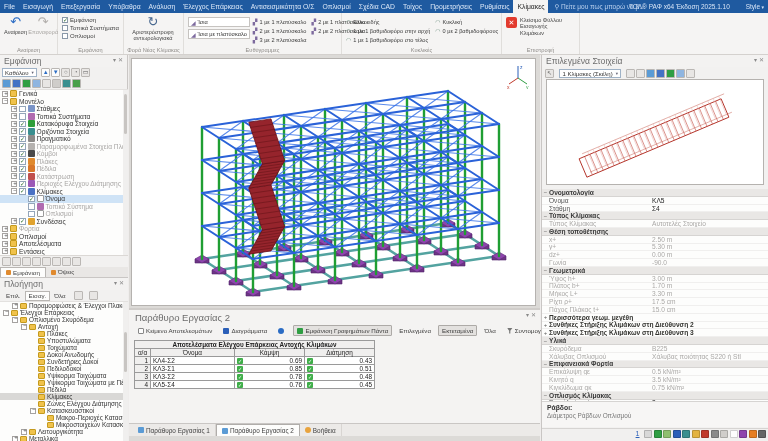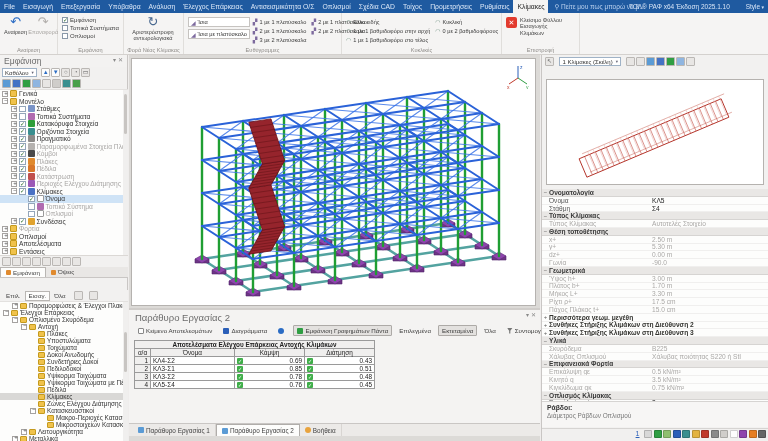--- a/index.html
+++ b/index.html
@@ -501,20 +501,24 @@
         <span class="ltab" data-active="true">
           <span class="dot"></span>
           <span>Εμφάνιση</span>
         </span>
 
         <span class="ltab" data-active="false">
           <span class="dot"></span>
           <span>Όψεις</span>
         </span>
       </div>
+    <div id="nav-title" class="panel-title">
+      <span>Πλοήγηση</span>
+      <span class="pbtns"><span class="pb">▾</span><span class="pb">✕</span></span>
+    </div>
     <div id="nav-filter">
       <span><span class="ftab" data-active="false">Επιλ.</span><span class="ftab" data-active="true">Εισαγ.</span><span class="ftab" data-active="false">Όλα</span></span>
       <span class="chip" data-icon="m"></span>
       <span class="chip" data-icon="m"></span>
     </div>
     <div id="nav-tree">
       <div>
 
           <div class="nrow" data-level="1" data-exp="plus">
             <span class="nexp"></span>
@@ -1074,20 +1078,24 @@
         </span>
 
         <span class="btab" data-active="false">
           <span class="btico" data-icon="help"></span>
           <span>Βοήθεια</span>
         </span>
       </div>
   </div>
 
   <div id="right">
+    <div class="panel-title">
+      <span>Επιλεγμένα Στοιχεία</span>
+      <span class="pbtns"><span class="pb">▾</span><span class="pb">✕</span></span>
+    </div>
     <div id="sel-toolbar">
       <span class="chip" data-icon="m">↖</span>
       <span class="combo" style="min-width:62px">
           <span>1 Κλίμακες (Σκέλη)</span>
         </span>
       <span><span class="chip" data-icon="m"></span><span class="chip" data-icon="m"></span><span class="chip" data-icon="c1"></span><span class="chip" data-icon="c2"></span><span class="chip" data-icon="c3"></span><span class="chip" data-icon="c5"></span><span class="chip" data-icon="m"></span></span>
     </div>
     <div id="preview">
       <svg id="preview-svg" width="216" height="104" viewBox="0 0 216 104">
           <line x1="42.9" y1="92.2" x2="184.9" y2="32.2" stroke="#dc9a92" stroke-width="0.8"></line>

